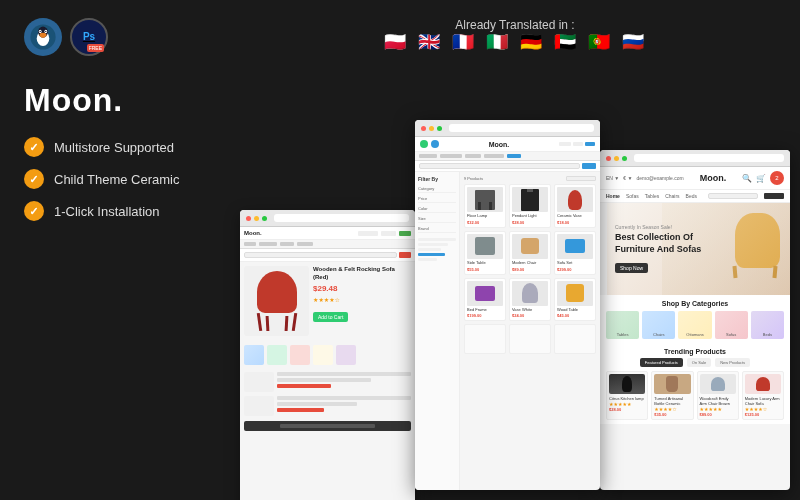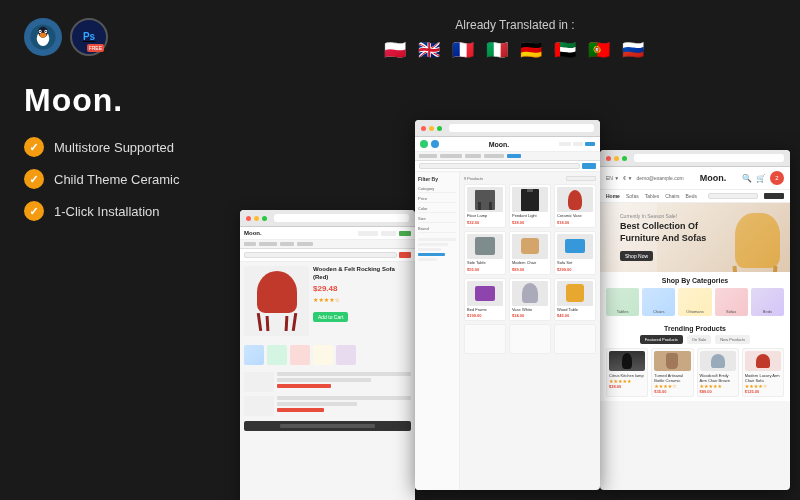--- a/index.html
+++ b/index.html
@@ -114,21 +114,20 @@
 
     
     .translation-bar {
       position: absolute;
       top: 18px;
       left: 230px;
       right: 0;
       display: flex;
       flex-direction: column;
       align-items: center;
-      gap: 8px;
       padding: 0 20px;
     }
 
     .translation-label {
       color: #ccc;
       font-size: 12px;
     }
 
     .flags-row {
       display: flex;
@@ -249,26 +248,27 @@
       gap: 4px;
     }
 
     .hp-nav span {
       font-size: 5px;
       color: #666;
     }
 
     .hp-hero {
       background: linear-gradient(135deg, #f8f4ef 0%, #e8d5c4 100%);
-      height: 69px;
+      height: 92px;
       position: relative;
       overflow: hidden;
       display: flex;
       align-items: center;
-      padding: 20px;
+      padding: 8px;
+      margin-left: 7px;
     }
 
     .hp-hero-text {
       z-index: 1;
     }
 
     .hp-hero-btn {
       background: #333;
       color: white;
       font-size: 5px;

